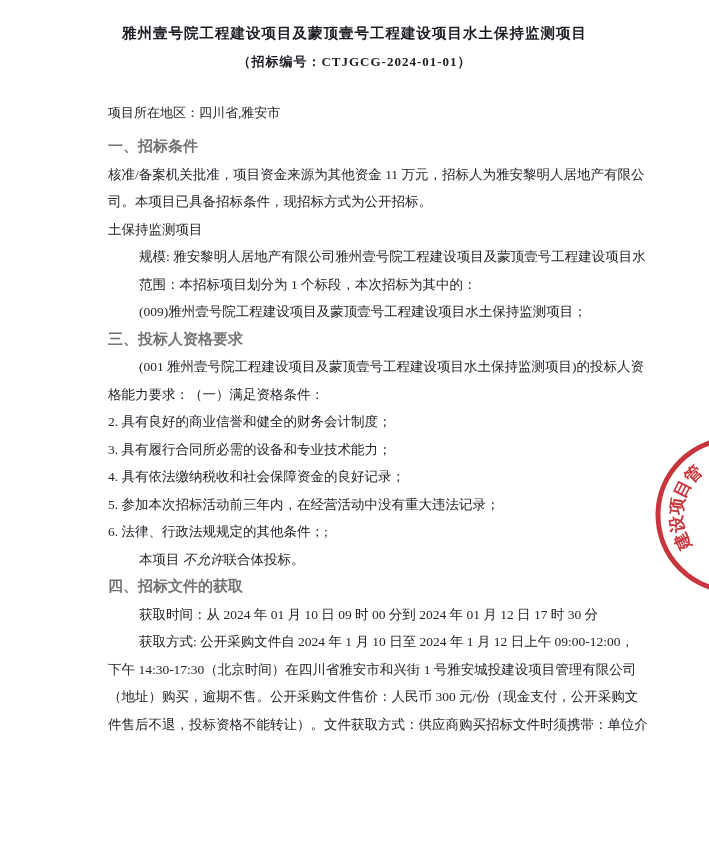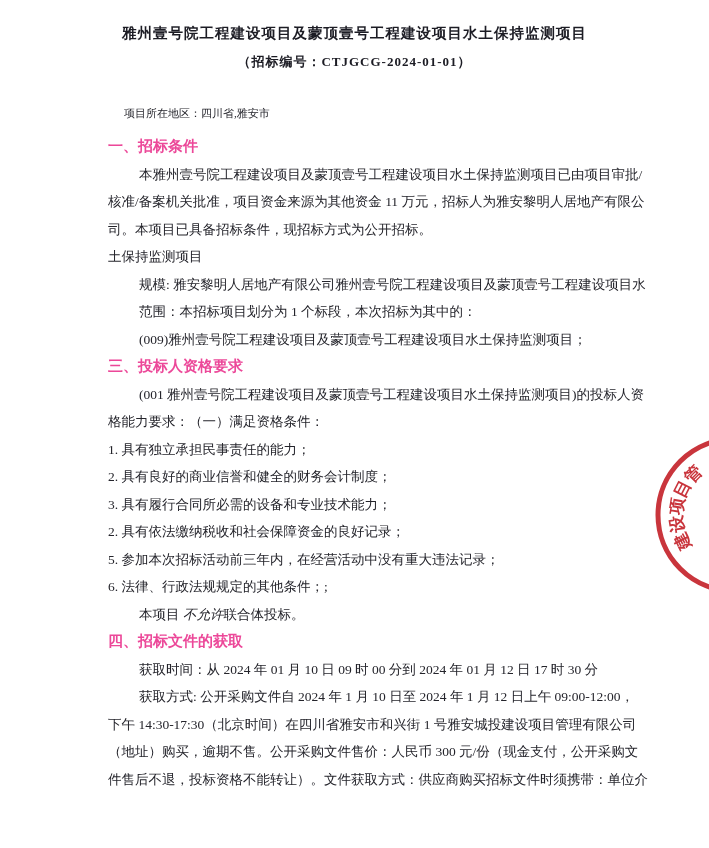--- a/index.html
+++ b/index.html
@@ -28,37 +28,37 @@
     top: 53px; left: 0; width: 100%;
     text-align: center;
     font-weight: bold;
     font-size: 13px;
     letter-spacing: 1px;
     color: #1c1c24;
     white-space: nowrap;
   }
   .meta-line {
     position: absolute;
-    top: 100px; left: 124px;
-    font-size: 11px;
+    top: 100px; left: 108px;
+    font-size: 13px;
     line-height: 26px;
     white-space: nowrap;
   }
   .doc-body {
     position: absolute;
     top: 133px; left: 108px;
     width: 520px;
     font-size: 13.5px;
   }
   .heading {
     height: 27.5px;
     line-height: 27.5px;
     font-weight: bold;
     font-size: 15px;
-    color: #ec4899;
+    color: #737373;
     white-space: nowrap;
   }
   .line {
     height: 27.5px;
     line-height: 27.5px;
     white-space: nowrap;
   }
   .indent { padding-left: 31px; }
   .em { font-style: italic; }
   .stamp-svg {
@@ -79,34 +79,32 @@
 <div class="page">
 
   <div class="doc-title">雅州壹号院工程建设项目及蒙顶壹号工程建设项目水土保持监测项目</div>
 
   <div class="doc-subtitle">（招标编号：CTJGCG-2024-01-01）</div>
 
   <div class="meta-line">项目所在地区：四川省,雅安市</div>
 
   <div class="doc-body">
       <div class="heading">一、招标条件</div>
-      <div class="line indent">本雅州壹号院工程建设项目及蒙顶壹号工程建设项目水土保持监测项目已由项目审批/</div>
       <div class="line">核准/备案机关批准，项目资金来源为其他资金 11 万元，招标人为雅安黎明人居地产有限公</div>
       <div class="line">司。本项目已具备招标条件，现招标方式为公开招标。</div>
       <div class="line">土保持监测项目</div>
       <div class="line indent">规模: 雅安黎明人居地产有限公司雅州壹号院工程建设项目及蒙顶壹号工程建设项目水</div>
       <div class="line indent">范围：本招标项目划分为 1 个标段，本次招标为其中的：</div>
       <div class="line indent">(009)雅州壹号院工程建设项目及蒙顶壹号工程建设项目水土保持监测项目；</div>
       <div class="heading">三、投标人资格要求</div>
       <div class="line indent">(001 雅州壹号院工程建设项目及蒙顶壹号工程建设项目水土保持监测项目)的投标人资</div>
       <div class="line">格能力要求：（一）满足资格条件：</div>
-      <div class="line">1. 具有独立承担民事责任的能力；</div>
       <div class="line">2. 具有良好的商业信誉和健全的财务会计制度；</div>
       <div class="line">3. 具有履行合同所必需的设备和专业技术能力；</div>
-      <div class="line">2. 具有依法缴纳税收和社会保障资金的良好记录；</div>
+      <div class="line">4. 具有依法缴纳税收和社会保障资金的良好记录；</div>
       <div class="line">5. 参加本次招标活动前三年内，在经营活动中没有重大违法记录；</div>
       <div class="line">6. 法律、行政法规规定的其他条件；;</div>
       <div class="line indent"><span>本项目 </span><span class="em">不允许</span><span>联合体投标。</span></div>
       <div class="heading">四、招标文件的获取</div>
       <div class="line indent">获取时间：从 2024 年 01 月 10 日 09 时 00 分到 2024 年 01 月 12 日 17 时 30 分</div>
       <div class="line indent">获取方式: 公开采购文件自 2024 年 1 月 10 日至 2024 年 1 月 12 日上午 09:00-12:00，</div>
       <div class="line">下午 14:30-17:30（北京时间）在四川省雅安市和兴街 1 号雅安城投建设项目管理有限公司</div>
       <div class="line">（地址）购买，逾期不售。公开采购文件售价：人民币 300 元/份（现金支付，公开采购文</div>
       <div class="line">件售后不退，投标资格不能转让）。文件获取方式：供应商购买招标文件时须携带：单位介</div>
     </div>

